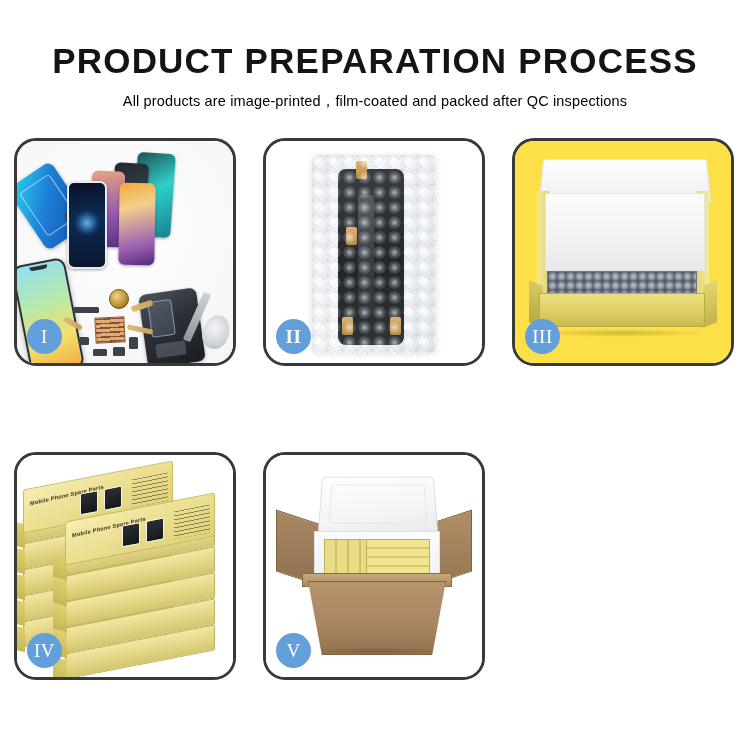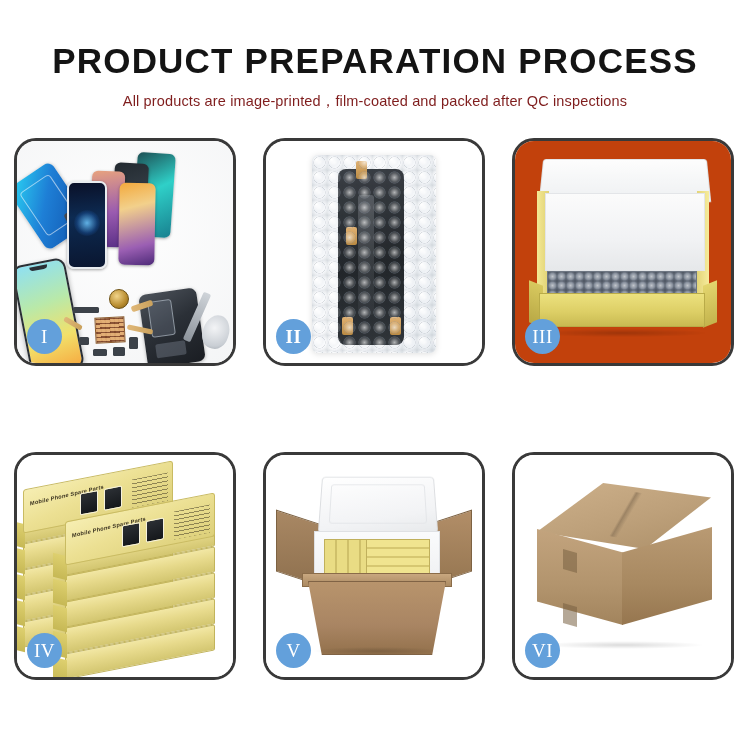--- a/index.html
+++ b/index.html
@@ -27,21 +27,21 @@
     font-weight: bold;
     letter-spacing: 1.2px;
     color: #141414;
     margin-top: 42px;
     line-height: 1.1;
     white-space: nowrap;
   }
 
   .subtitle {
     font-size: 14.5px;
-    color: #7f1d1d;
+    color: #000000;
     margin-top: 11px;
     letter-spacing: 0.15px;
     white-space: nowrap;
   }
 
   
   .grid {
     position: absolute;
     left: 14px;
     top: 138px;
@@ -231,21 +231,21 @@
     mix-blend-mode: screen;
   }
   .bubbles-shade {
     position: absolute; left: 0; top: 0; right: 0; bottom: 0;
     background:
       radial-gradient(circle at 50% 50%, rgba(255,255,255,0) 50%, rgba(110,120,132,0.30) 54%, rgba(255,255,255,0) 60%) 0 0/15px 15px;
     background-repeat: repeat;
   }
 
   
-  .p3 { background: #c2410c; }
+  .p3 { background: #fde047; }
   .box3-lid {
     position: absolute; left: 26px; top: 16px; width: 168px; height: 46px;
     background: linear-gradient(180deg,#fdfdfd 0%,#eef0f2 100%);
     border: 1px solid #dfe2e5;
     border-radius: 3px 3px 0 0;
     transform: perspective(300px) rotateX(20deg);
   }
   .box3-foam {
     position: absolute; left: 30px; top: 52px; width: 160px; height: 78px;
     background: linear-gradient(180deg,#fbfbfb 0%,#f1f2f4 60%,#e6e8ea 100%);
@@ -564,27 +564,15 @@
         <div class="v-foam-box"></div>
         <div class="v-yellow"></div>
         <div class="v-yellow2"></div>
         <div class="v-body-rim"></div>
         <div class="v-body"></div>
         <div class="v-shadow"></div>
         <div class="badge">V</div>
       </div>
     </div>
 
-    <div class="panel r1 c2">
-      <div class="photo p6">
-        <div class="c-top"></div>
-        <div class="c-top-seam"></div>
-        <div class="c-left"></div>
-        <div class="c-right"></div>
-        <div class="c-tape t1"></div>
-        <div class="c-tape t2"></div>
-        <div class="c-shadow"></div>
-        <div class="badge">VI</div>
-      </div>
-    </div>
 
   </div>
 </div>
 
 </body></html>

